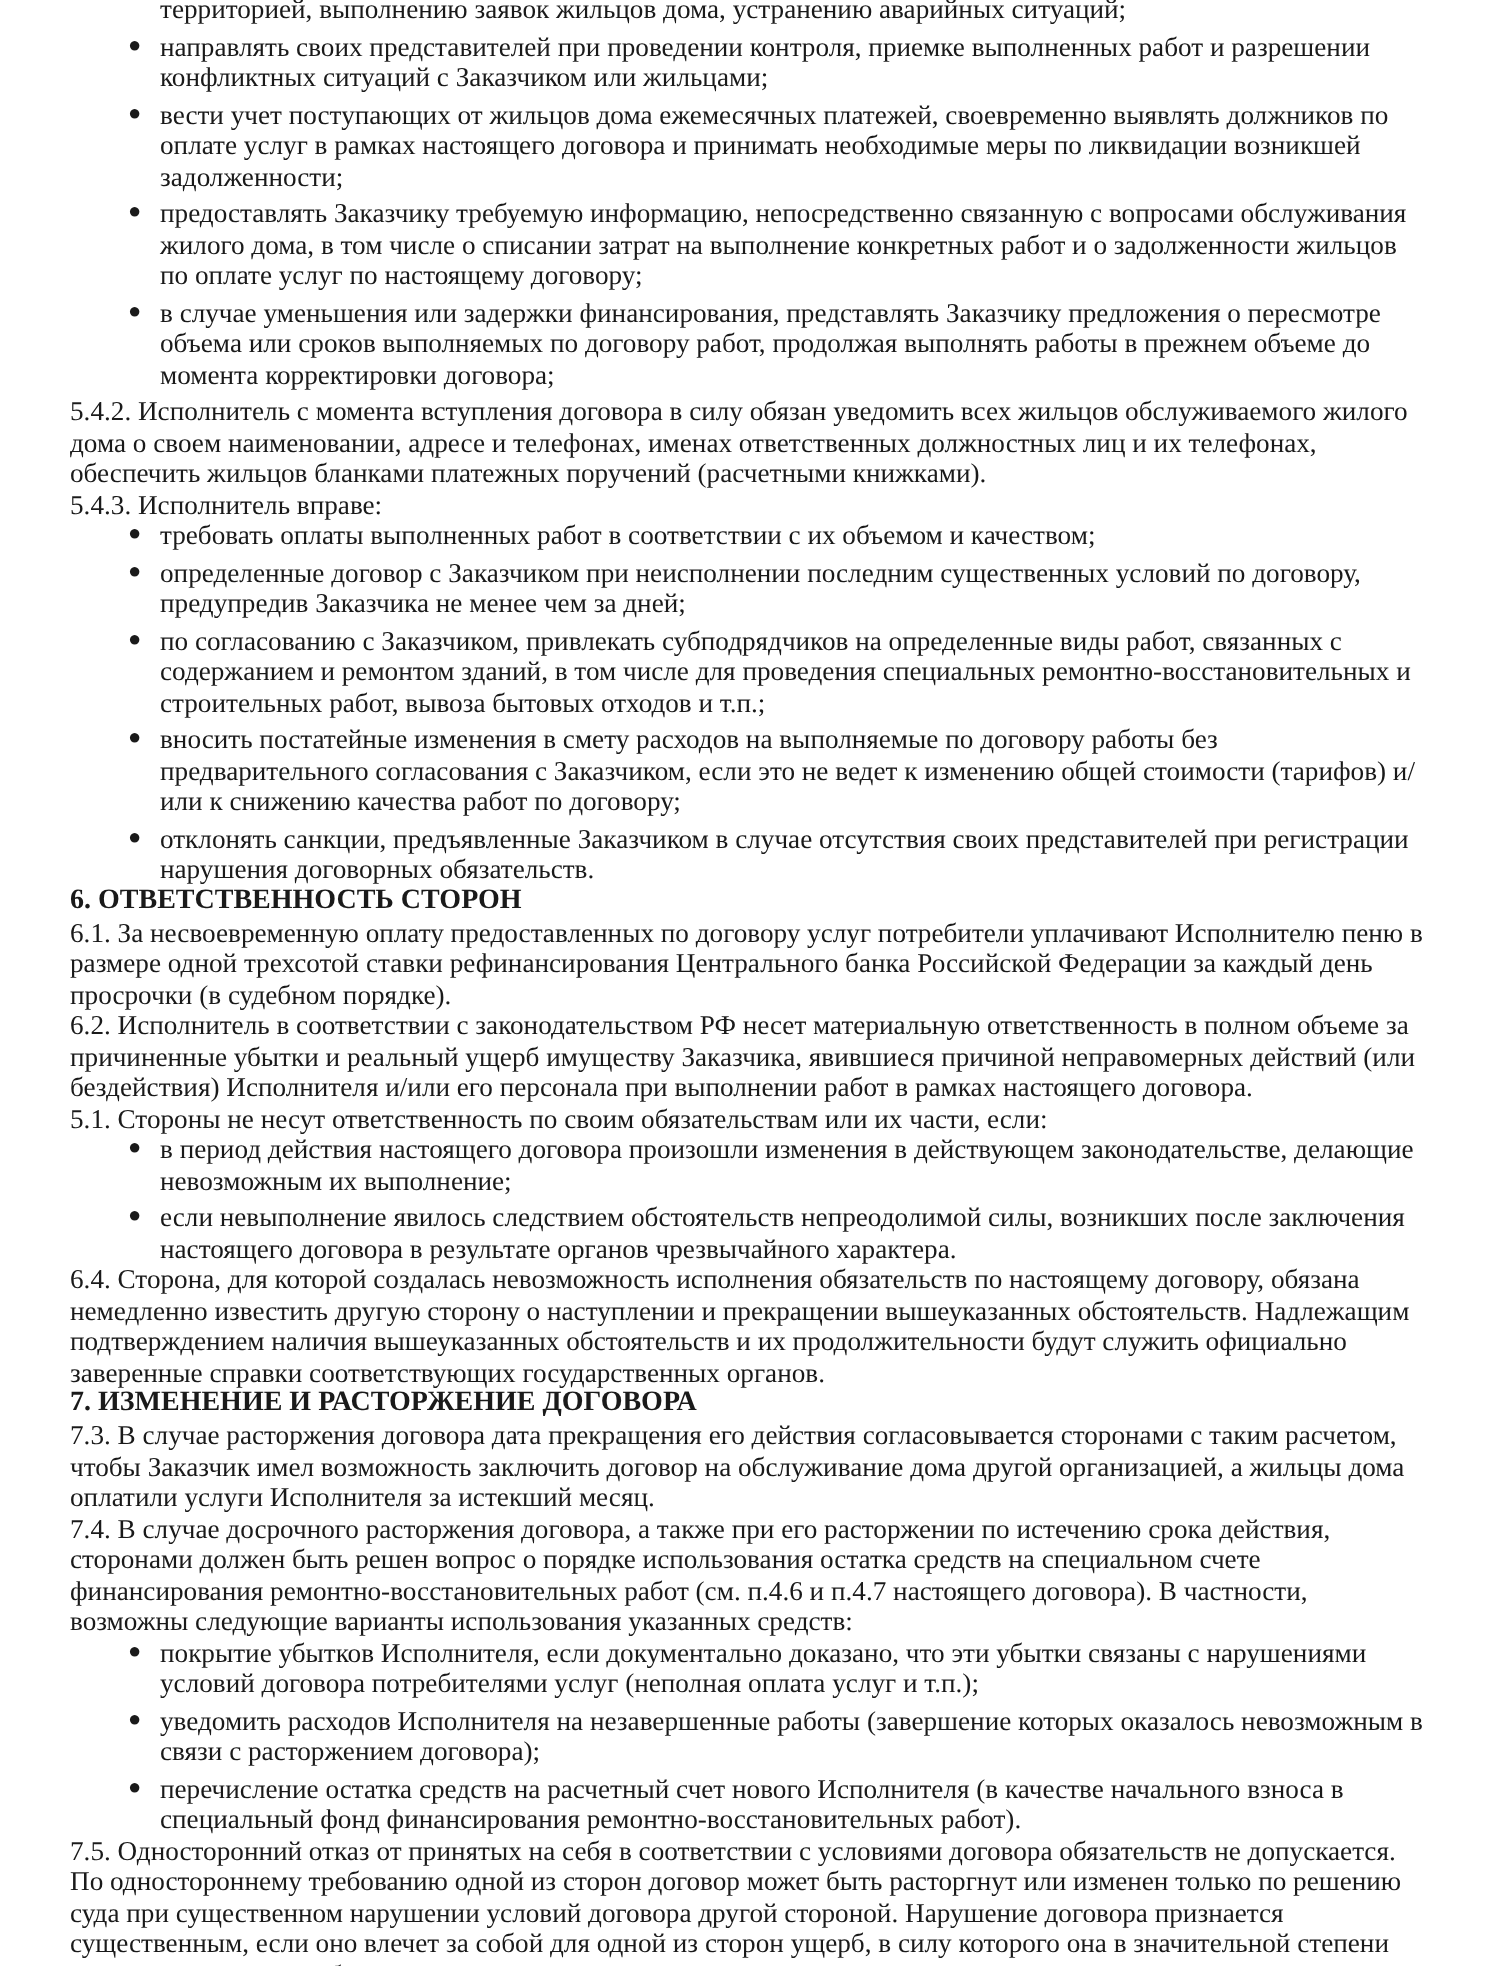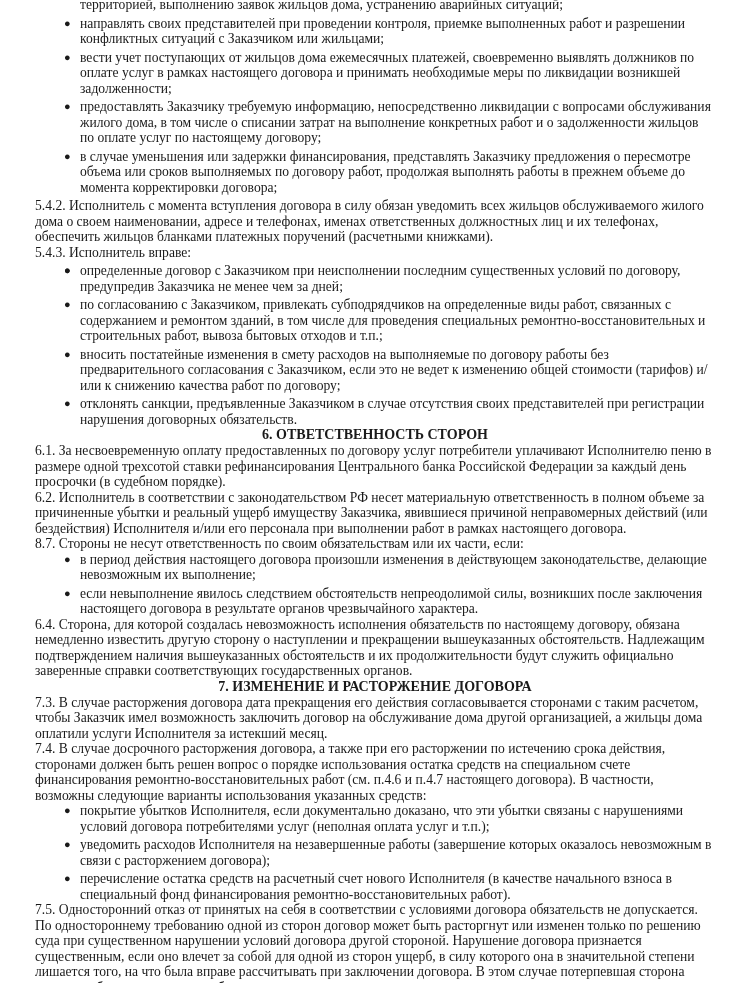--- a/index.html
+++ b/index.html
@@ -24,21 +24,20 @@
     width: 680px;
   }
   .p {
     margin: 0;
   }
   .h {
     margin: 0;
     font-weight: bold;
     font-size: 14px;
     line-height: 16px;
-    text-align: center;
   }
   ul.bl {
     list-style: none;
     margin: 0;
     padding: 0 0 0 45px;
   }
   ul.bl li {
     position: relative;
     margin: 0 0 3px 0;
     padding: 0;
@@ -65,34 +64,35 @@
     <li>
       <span class="bullet">●</span>
       <span>направлять своих представителей при проведении контроля, приемке выполненных работ и разрешении конфликтных ситуаций с Заказчиком или жильцами;</span>
     </li>
     <li>
       <span class="bullet">●</span>
       <span>вести учет поступающих от жильцов дома ежемесячных платежей, своевременно выявлять должников по оплате услуг в рамках настоящего договора и принимать необходимые меры по ликвидации возникшей задолженности;</span>
     </li>
     <li>
       <span class="bullet">●</span>
-      <span>предоставлять Заказчику требуемую информацию, непосредственно ликвидации с вопросами обслуживания жилого дома, в том числе о списании затрат на выполнение конкретных работ и о задолженности жильцов по оплате услуг по настоящему договору;</span>
+      <span>предоставлять Заказчику требуемую информацию, непосредственно связанную с вопросами обслуживания жилого дома, в том числе о списании затрат на выполнение конкретных работ и о задолженности жильцов по оплате услуг по настоящему договору;</span>
     </li>
     <li>
       <span class="bullet">●</span>
       <span>в случае уменьшения или задержки финансирования, представлять Заказчику предложения о пересмотре объема или сроков выполняемых по договору работ, продолжая выполнять работы в прежнем объеме до момента корректировки договора;</span>
     </li>
   </ul>
 
   <p class="p">5.4.2. Исполнитель с момента вступления договора в силу обязан уведомить всех жильцов обслуживаемого жилого дома о своем наименовании, адресе и телефонах, именах ответственных должностных лиц и их телефонах, обеспечить жильцов бланками платежных поручений (расчетными книжками).</p>
   <p class="p">5.4.3. Исполнитель вправе:</p>
 
   <ul class="bl">
     <li>
       <span class="bullet">●</span>
+      <span>требовать оплаты выполненных работ в соответствии с их объемом и качеством;</span>
     </li>
     <li>
       <span class="bullet">●</span>
       <span>определенные договор с Заказчиком при неисполнении последним существенных условий по договору, предупредив Заказчика не менее чем за дней;</span>
     </li>
     <li>
       <span class="bullet">●</span>
       <span>по согласованию с Заказчиком, привлекать субподрядчиков на определенные виды работ, связанных с содержанием и ремонтом зданий, в том числе для проведения специальных ремонтно-восстановительных и строительных работ, вывоза бытовых отходов и т.п.;</span>
     </li>
     <li>
@@ -101,21 +101,21 @@
     </li>
     <li style="margin-bottom:0">
       <span class="bullet">●</span>
       <span>отклонять санкции, предъявленные Заказчиком в случае отсутствия своих представителей при регистрации нарушения договорных обязательств.</span>
     </li>
   </ul>
 
   <h2 class="h">6. ОТВЕТСТВЕННОСТЬ СТОРОН</h2>
   <p class="p">6.1. За несвоевременную оплату предоставленных по договору услуг потребители уплачивают Исполнителю пеню в размере одной трехсотой ставки рефинансирования Центрального банка Российской Федерации за каждый день просрочки (в судебном порядке).</p>
   <p class="p">6.2. Исполнитель в соответствии с законодательством РФ несет материальную ответственность в полном объеме за причиненные убытки и реальный ущерб имуществу Заказчика, явившиеся причиной неправомерных действий (или бездействия) Исполнителя и/или его персонала при выполнении работ в рамках настоящего договора.</p>
-  <p class="p">8.7. Стороны не несут ответственность по своим обязательствам или их части, если:</p>
+  <p class="p">5.1. Стороны не несут ответственность по своим обязательствам или их части, если:</p>
 
   <ul class="bl">
     <li>
       <span class="bullet">●</span>
       <span>в период действия настоящего договора произошли изменения в действующем законодательстве, делающие невозможным их выполнение;</span>
     </li>
     <li style="margin-bottom:0">
       <span class="bullet">●</span>
       <span>если невыполнение явилось следствием обстоятельств непреодолимой силы, возникших после заключения настоящего договора в результате органов чрезвычайного характера.</span>
     </li>

